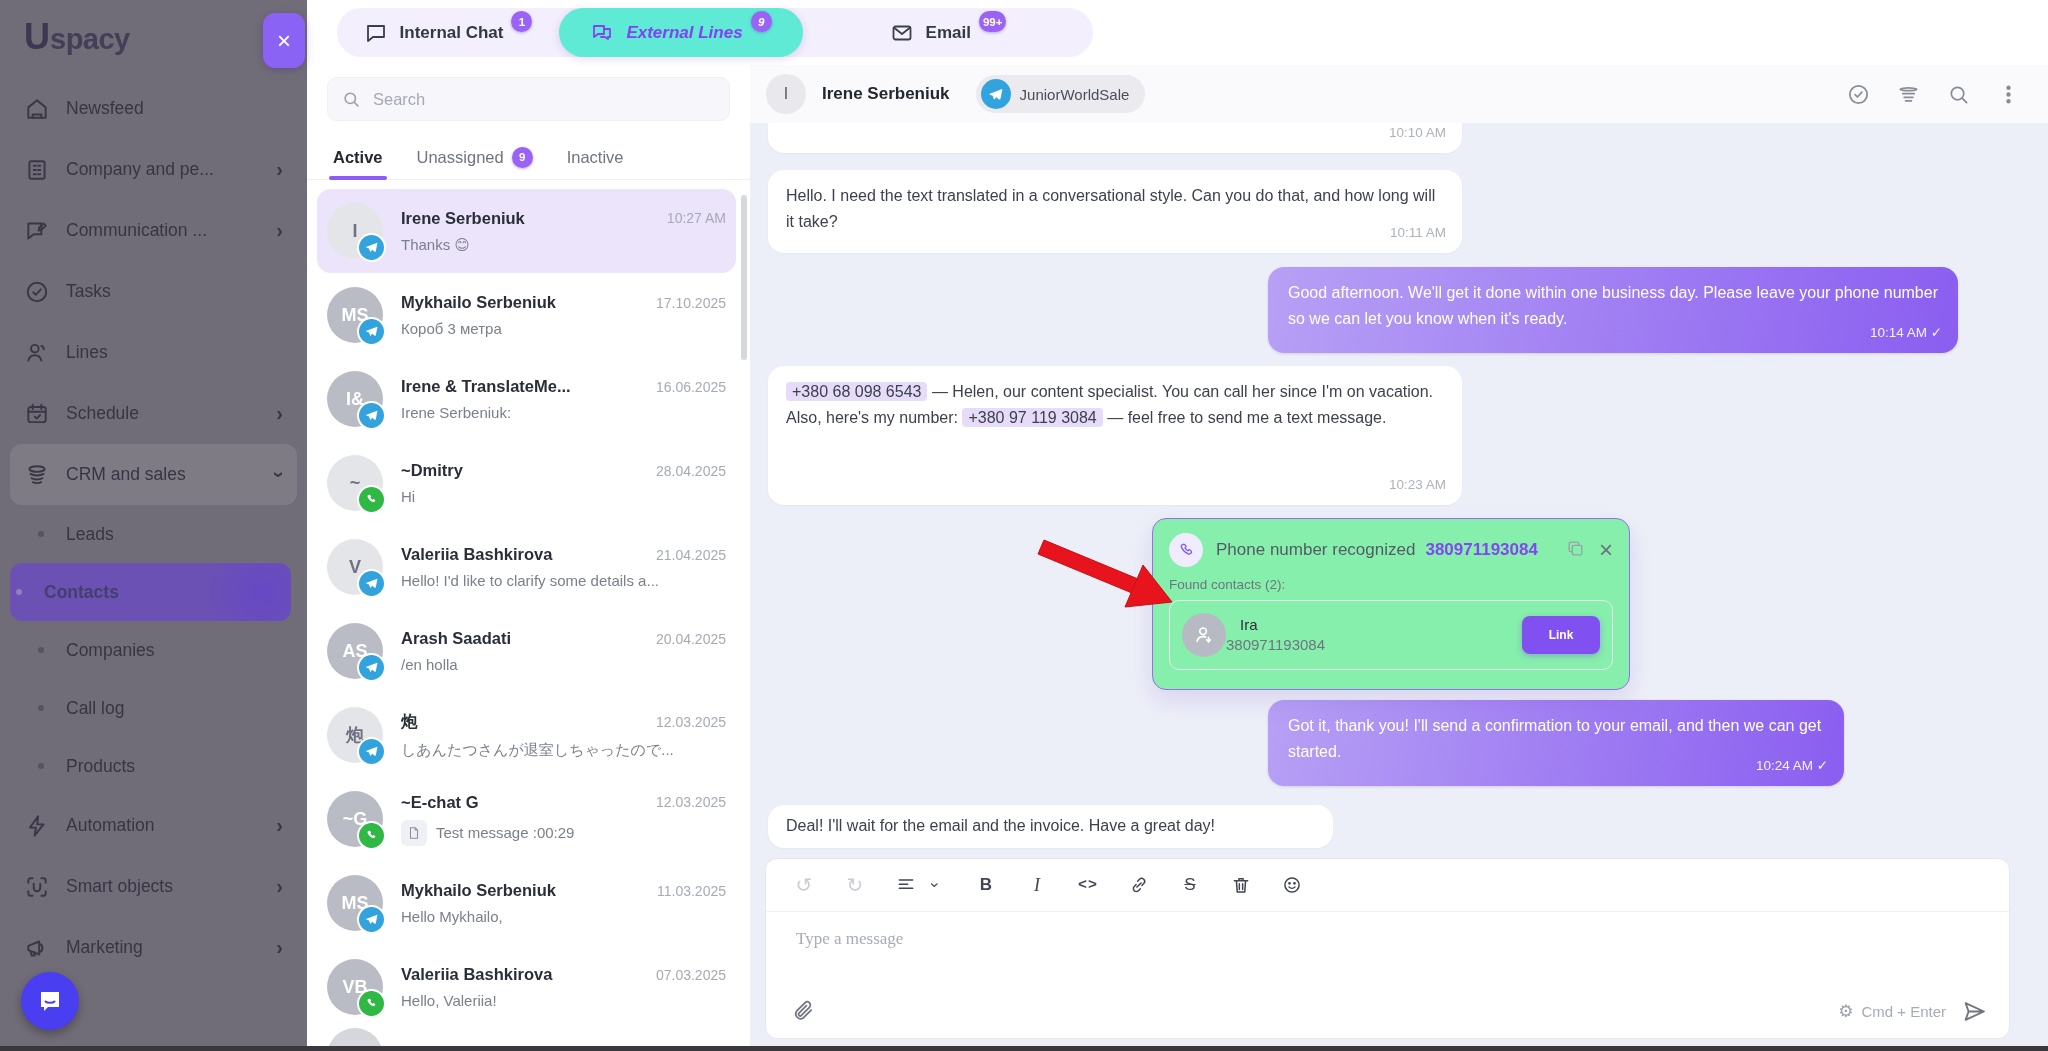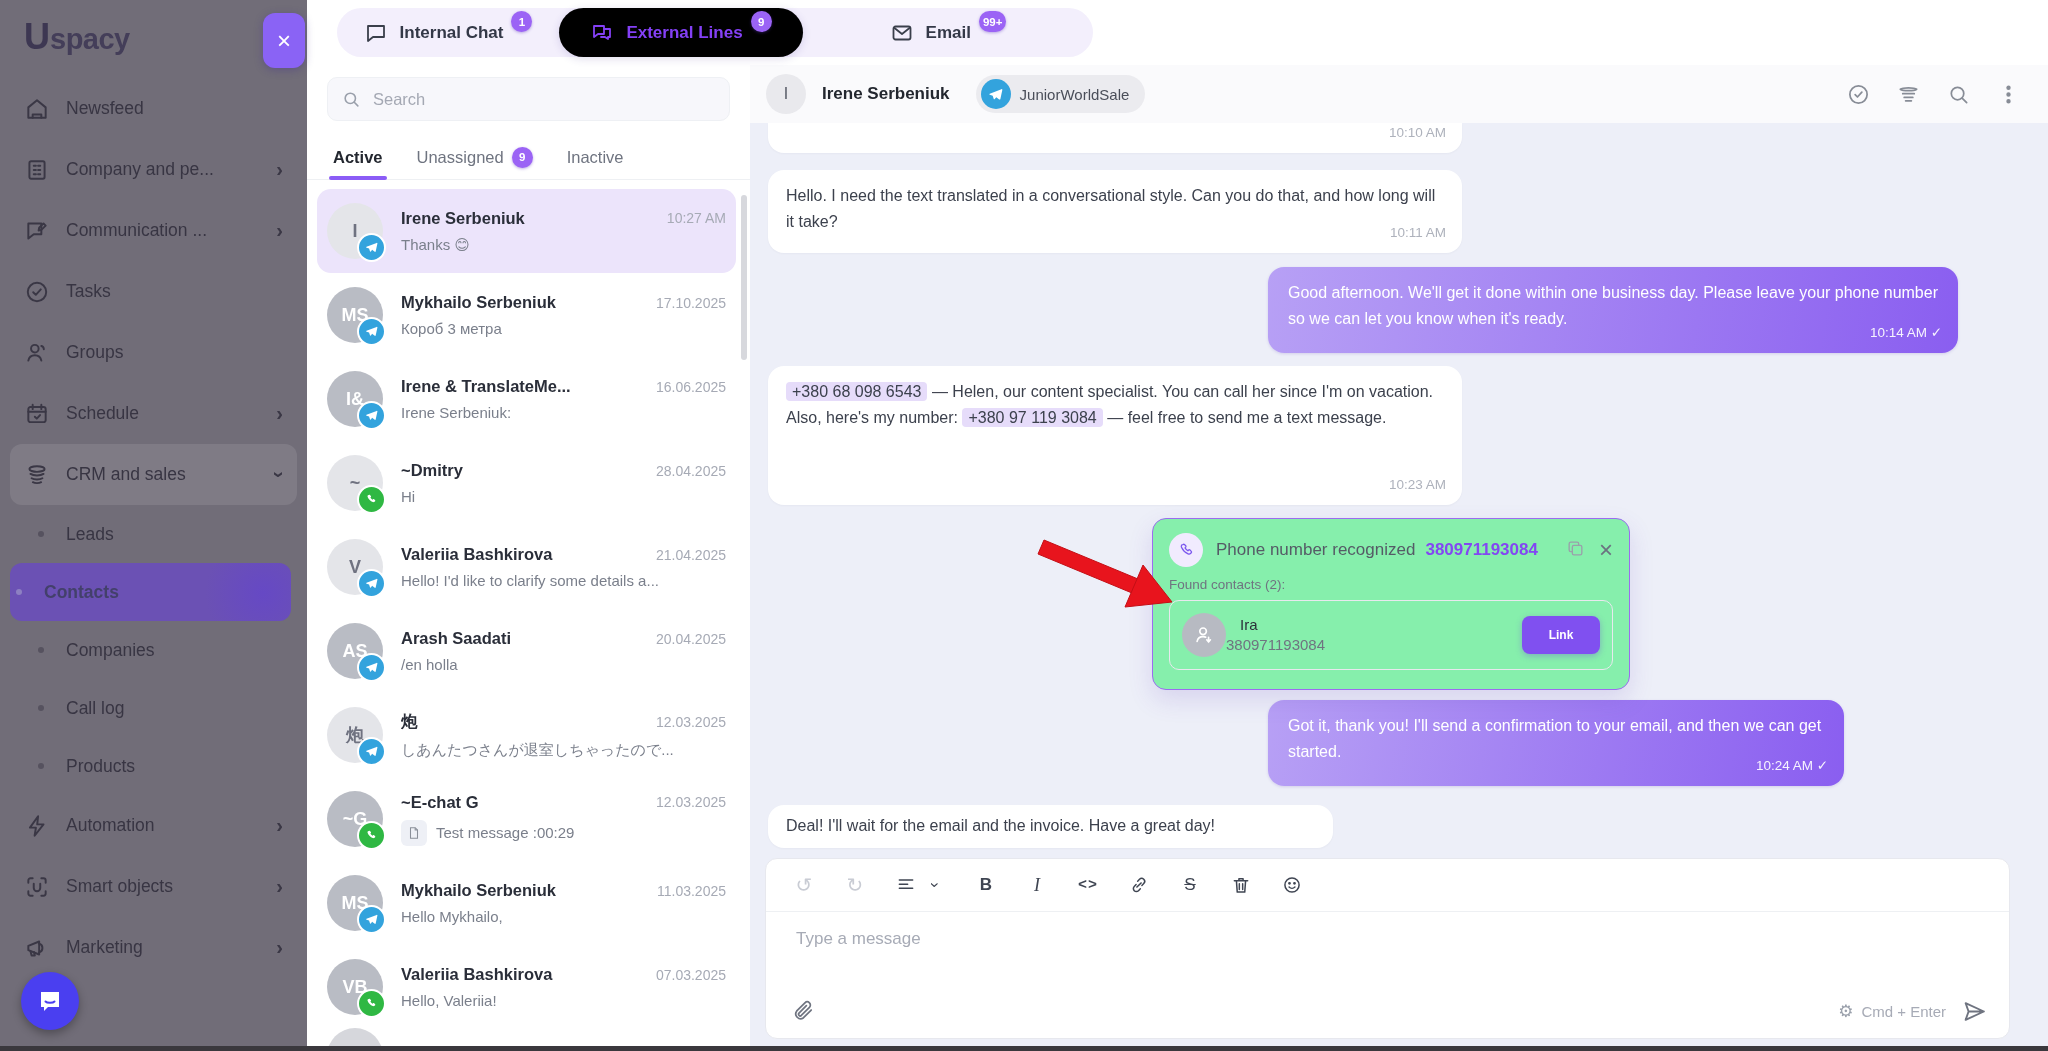--- a/index.html
+++ b/index.html
@@ -31,21 +31,21 @@
   .sub-item.active::after{content:"";position:absolute;right:-8px;top:-10px;width:120px;height:80px;
        background:radial-gradient(circle at 70% 50%, rgba(98,66,210,.55), rgba(98,66,210,0) 62%);}
   .intercom{position:absolute;left:21px;top:972px;width:58px;height:58px;border-radius:50%;background:#4a3ff0;
        z-index:8;display:flex;align-items:center;justify-content:center;box-shadow:0 4px 10px rgba(0,0,0,.3);cursor:pointer;}
 
   
   .topbar{position:absolute;left:307px;top:0;right:0;height:65px;background:#ffffff;z-index:4;}
   .pill-group{position:absolute;left:30px;top:8px;width:756px;height:49px;background:#f3effc;border-radius:25px;display:flex;}
   .ptab{display:flex;align-items:center;justify-content:center;border-radius:25px;cursor:pointer;}
   .ptab-1{width:222px;}
-  .ptab-2{width:244px;background:#000000;box-shadow:0 2px 8px rgba(70,50,150,.16);}
+  .ptab-2{width:244px;background:#5eead4;box-shadow:0 2px 8px rgba(70,50,150,.16);font-style:italic;}
   .ptab-3{flex:1;}
   .ptab-icon{width:24px;height:24px;margin-right:12px;}
   .ptab-icon svg{width:24px;height:24px;fill:none;stroke:#3a3f4b;stroke-width:1.8;stroke-linecap:round;stroke-linejoin:round;}
   .ptab-2 .ptab-icon svg{stroke:#8440f6;}
   .ptab-label{font-size:17px;font-weight:600;color:#333847;}
   .ptab-2 .ptab-label{color:#8440f6;}
   .mini-badge{min-width:21px;height:21px;border-radius:11px;background:#9b63f5;color:#fff;font-size:11.5px;font-weight:700;
        display:flex;align-items:center;justify-content:center;padding:0 4px;box-sizing:border-box;
        margin-left:8px;transform:translateY(-11px);box-shadow:0 1px 3px rgba(90,50,190,.4);}
 
@@ -138,21 +138,21 @@
        border-radius:12px;box-sizing:border-box;}
   .tb{height:52px;border-bottom:1px solid #eef0f3;display:flex;align-items:center;padding:0 28px;gap:31px;}
   .tb-btn{color:#3f4552;font-size:18px;cursor:pointer;display:flex;align-items:center;justify-content:center;min-width:20px;}
   .tb-btn.muted{color:#c9ccd4;font-size:20px;}
   .tb-btn svg{width:20px;height:20px;stroke:#3f4552;fill:none;stroke-width:1.8;stroke-linecap:round;stroke-linejoin:round;}
   .tb-bold{font-weight:800;font-size:17px;}
   .tb-italic{font-style:italic;font-family:"Liberation Serif","DejaVu Serif",serif;font-size:18px;}
   .tb-code{font-family:"Liberation Mono","DejaVu Sans Mono",monospace;font-size:15px;font-weight:700;letter-spacing:1px;}
   .tb-strike{text-decoration:line-through;font-size:17px;}
   .tb-chev{margin-left:-22px;font-size:16px;color:#3f4552;}
-  .msg-input{display:block;border:none;outline:none;width:1050px;margin:16px 28px 0;font-size:17px;font-family:Liberation Sans, sans-serif;color:#3c414d;background:transparent;}
+  .msg-input{display:block;border:none;outline:none;width:1050px;margin:16px 28px 0;font-size:17px;font-family:Liberation Serif, serif;color:#3c414d;background:transparent;}
   .msg-input::placeholder{color:#a7abb6;}
   .comp-bottom-left{position:absolute;left:26px;bottom:12px;cursor:pointer;}
   .comp-bottom-left svg{width:23px;height:23px;stroke:#6f7480;fill:none;stroke-width:1.8;stroke-linecap:round;stroke-linejoin:round;}
   .comp-bottom-right{position:absolute;right:22px;bottom:14px;display:flex;align-items:center;}
   .gear{font-size:17px;color:#9aa0ab;margin-right:8px;}
   .shortcut{font-size:15px;color:#a7abb6;}
   .send-btn{margin-left:16px;cursor:pointer;display:flex;}
   .send-btn svg{width:25px;height:25px;stroke:#6f7480;fill:none;stroke-width:1.8;stroke-linecap:round;stroke-linejoin:round;}
 
   .bottom-strip{position:absolute;left:0;right:0;bottom:0;height:5px;background:#3a383d;z-index:20;}
@@ -198,21 +198,21 @@
               <path d="M8.5 12.2l2.4 2.4 4.6-5"></path>
             </svg></span>
         <span class="nav-label">Tasks</span>
       </div>
       <div class="nav-item">
         <span class="nav-icon"><svg viewBox="0 0 24 24">
               <circle cx="10" cy="8" r="3.5"></circle>
               <path d="M4 19c.6-3.2 3-5 6-5s5.4 1.8 6 5"></path>
               <path d="M16 5.5c1.5.4 2.3 1.5 2.3 3"></path>
             </svg></span>
-        <span class="nav-label">Groups</span>
+        <span class="nav-label">Lines</span>
       </div>
       <div class="nav-item">
         <span class="nav-icon"><svg viewBox="0 0 24 24">
               <rect x="4" y="5.5" width="16" height="14" rx="2"></rect>
               <path d="M4 10h16M8 3.5v4M16 3.5v4M10 14.5l1.8 1.8 3-3.3"></path>
             </svg></span>
         <span class="nav-label">Schedule</span>
         <span class="nav-chev">›</span>
       </div>
       <div class="nav-item expanded">

